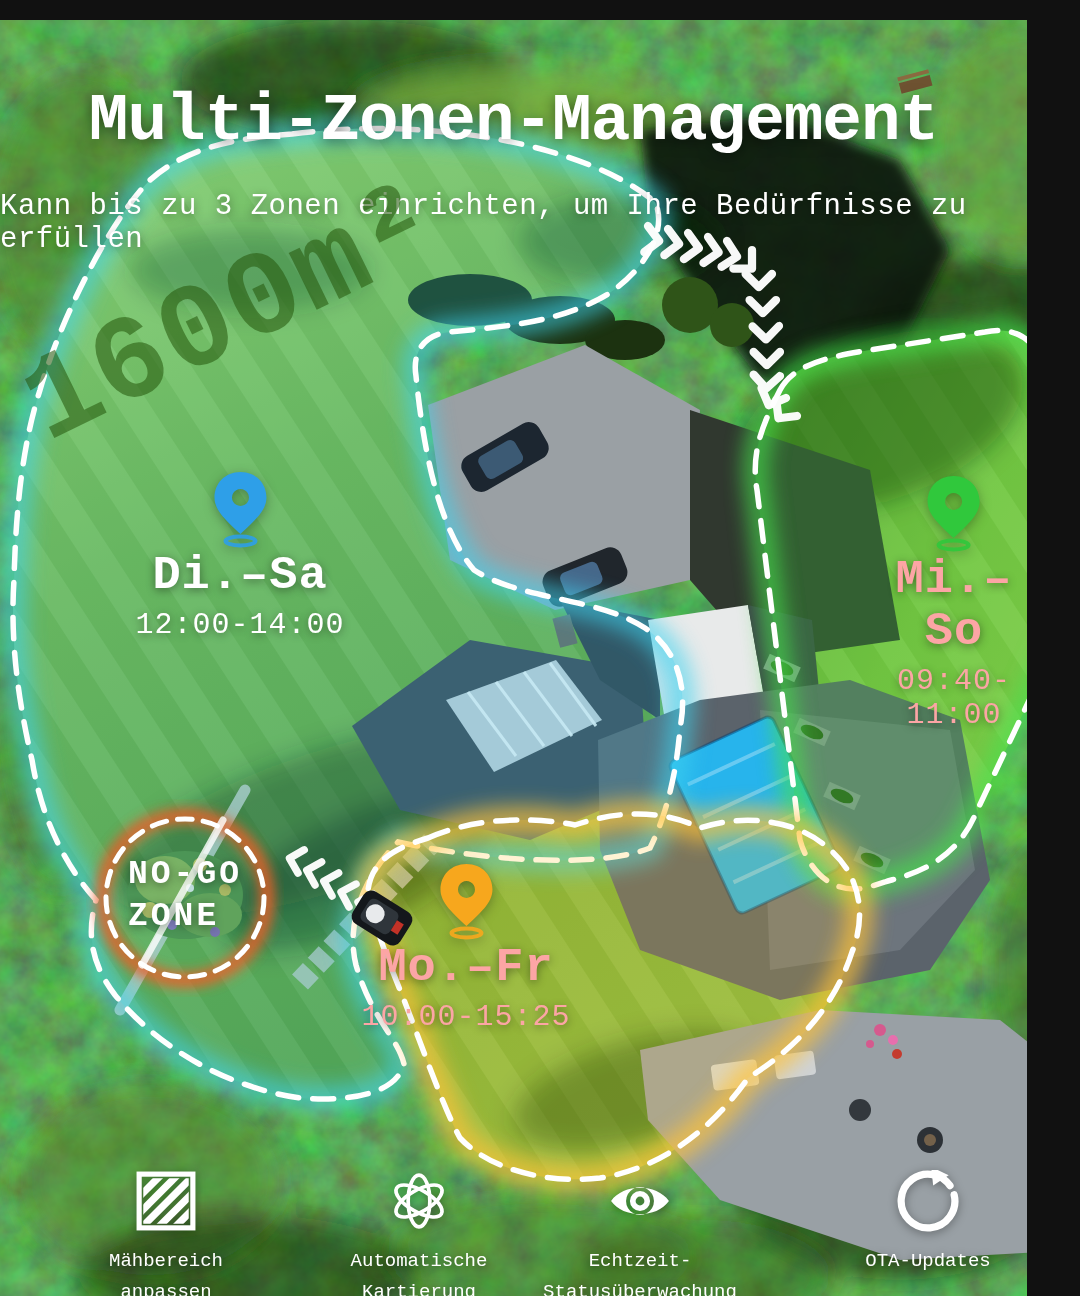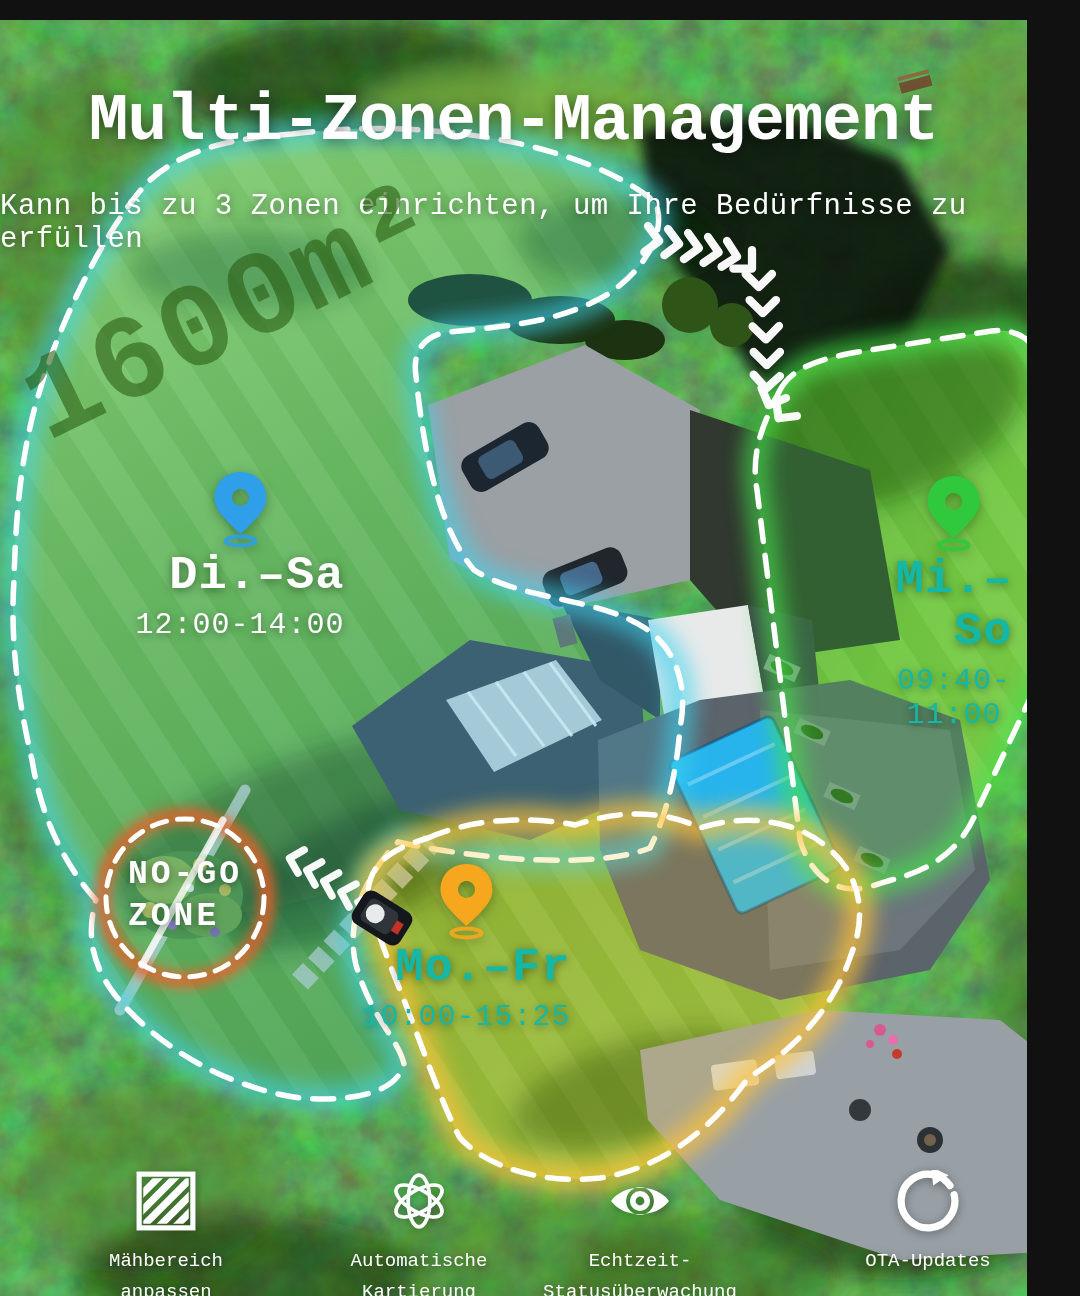--- a/index.html
+++ b/index.html
@@ -7,24 +7,24 @@
           background:#24380f;font-family:Liberation Mono, monospace;margin-top:20px;}
   .scene{position:absolute;inset:0;display:block;}
   .txt{position:absolute;color:#fff;text-shadow:0 2px 10px rgba(0,0,0,.45);}
   .title{left:0;right:0;top:64px;text-align:center;font-size:66px;font-weight:bold;
          letter-spacing:-1px;text-shadow:0 3px 14px rgba(0,0,0,.5);}
   .subtitle{left:0;right:0;top:170px;text-align:left;font-size:29px;font-weight:normal;
             letter-spacing:.5px;}
   .watermark{left:58px;top:330px;font-size:120px;font-weight:bold;letter-spacing:2px;
              color:rgba(40,90,16,.58);transform:rotate(-26deg);transform-origin:0 100%;
              line-height:115px;text-shadow:none;white-space:nowrap;}
-  .zone-label{position:absolute;transform:translateX(-50%);text-align:center;color:#14b8a6;}
+  .zone-label{position:absolute;transform:translateX(-50%);text-align:center;color:#fca5a5;}
   .zone-label .pin{display:block;margin:0 auto;filter:drop-shadow(0 3px 6px rgba(0,0,0,.3));}
   .zone-days{font-size:47px;font-weight:bold;line-height:52px;letter-spacing:1px;
-             text-shadow:0 2px 10px rgba(0,0,0,.45);margin-top:2px;text-align:right;}
+             text-shadow:0 2px 10px rgba(0,0,0,.45);margin-top:2px;}
   .zone-time{font-size:30px;font-weight:normal;line-height:34px;letter-spacing:1px;
              text-shadow:0 2px 8px rgba(0,0,0,.45);margin-top:6px;}
   .z1{color:#ffffff}.z1 .pin{color:#2e9fe8}
   .z2 .pin{color:#30c83c}
   .z3 .pin{color:#f7a71d}
   .nogo{left:185px;top:876px;transform:translate(-50%,-50%);
         font-size:33px;font-weight:bold;letter-spacing:3px;line-height:42px;}
   .feature{position:absolute;top:1150px;transform:translateX(-50%);text-align:center;
            color:#fff;width:330px;}
   .feature svg{display:block;margin:0 auto 14px auto;filter:drop-shadow(0 2px 5px rgba(0,0,0,.35));}

